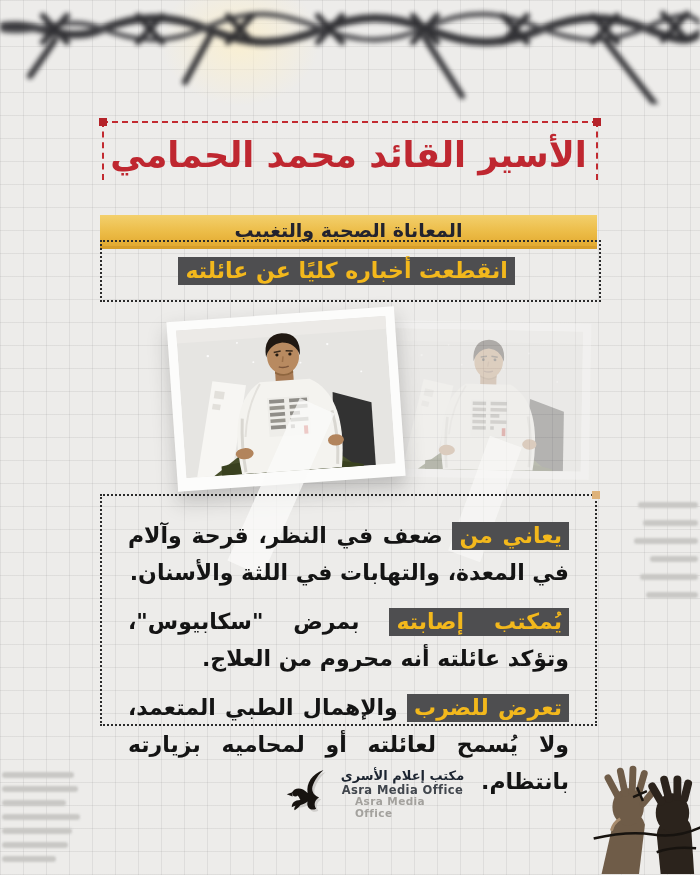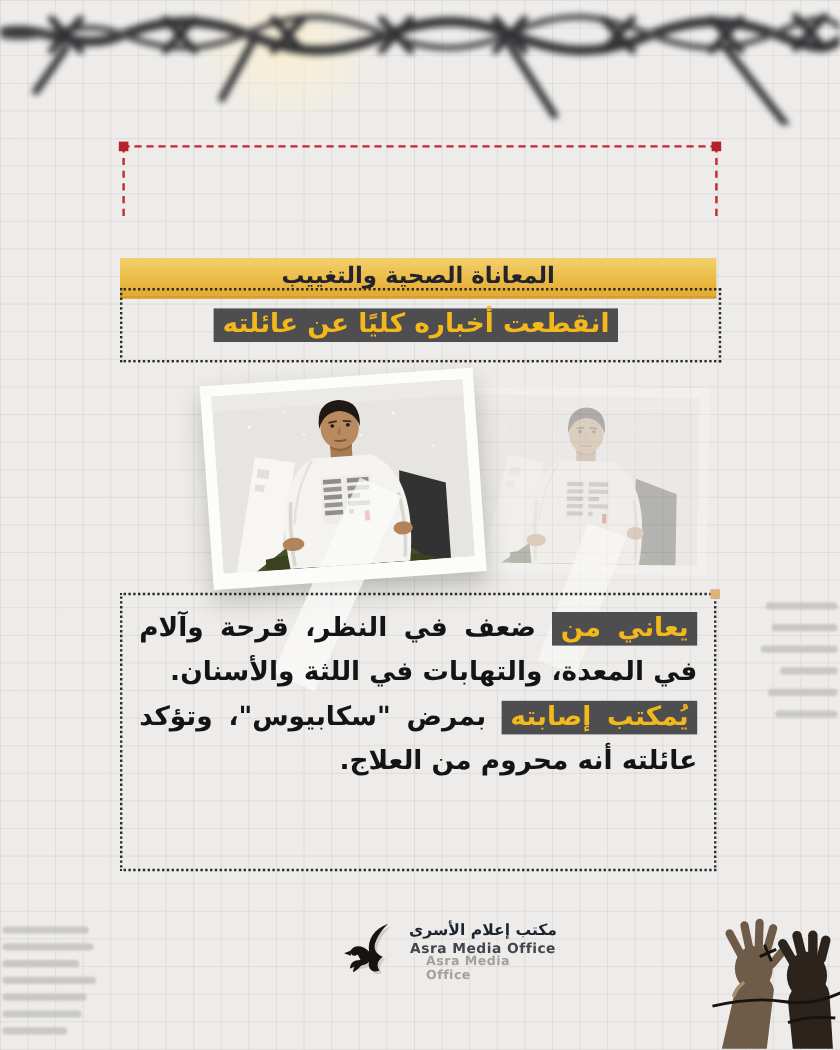--- a/index.html
+++ b/index.html
@@ -48,21 +48,21 @@
     transform:rotate(1deg); opacity:.3; }
   .band { background:rgba(251,251,249,.75); }
   .band1 { left:262px; top:398px; width:38px; height:178px; transform:rotate(24deg); }
   .band2 { left:468px; top:438px; width:34px; height:122px; transform:rotate(20deg);
            background:rgba(251,251,249,.55); }
 
   
   .details-box { left:100px; top:494px; width:497px; height:232px; box-sizing:border-box;
     border:2px dotted #2b2b2b; padding:9px 14px; direction:rtl; text-align:justify;
     font-size:22px; font-weight:700; color:#141414; line-height:37px; }
-  .details-box p { margin:0; }
+  .details-box p { margin:12px; }
   .details-box .corner-handle { position:absolute; right:-5px; top:-5px;
     width:8px; height:8px; background:#deb279; }
 
   
   .footer-logo { left:286px; top:762px; width:180px; height:62px; display:flex; gap:7px; }
   .bird { width:46px; height:56px; flex:0 0 auto; }
   .org-col { display:flex; flex-direction:column; align-items:center; padding-top:6px; }
   .org-ar { direction:rtl; font-size:13px; font-weight:700; color:#1c2430; line-height:15px; }
   .org-en { font-size:11.5px; font-weight:700; color:#41464d; letter-spacing:.4px; line-height:14px; }
   .org-en-echo { font-size:10.5px; font-weight:700; color:#a3a19d; letter-spacing:.4px;
@@ -154,20 +154,21 @@
         <path d="M425,46 L462,104"></path>
         <path d="M605,48 L655,112"></path>
       </g>
     </g>
   </svg>
 
   <div class="abs title-box">
     <span class="corner corner-tl"></span>
     <span class="corner corner-tr"></span>
   </div>
+  <div class="abs title">الأسير القائد محمد الحمامي</div>
 
   <div class="abs banner">المعاناة الصحية والتغييب</div>
 
   <div class="abs intro-box">
     &nbsp;
     <span class="hl">انقطعت أخباره كليًا عن عائلته</span>
   </div>
 
   <div class="photo photo-ghost">
     <svg viewBox="0 0 210 160" preserveAspectRatio="none">
@@ -185,20 +186,24 @@
   <div class="abs details-box">
     <span class="corner-handle"></span>
     <p>
       <span class="hl">يعاني من</span>
       <span>ضعف في النظر، قرحة وآلام في المعدة، والتهابات في اللثة والأسنان.</span>
     </p>
     <p>
       <span class="hl">يُمكتب إصابته</span>
       <span>بمرض "سكابيوس"، وتؤكد عائلته أنه محروم من العلاج.</span>
     </p>
+    <p>
+      <span class="hl">تعرض للضرب</span>
+      <span>والإهمال الطبي المتعمد، ولا يُسمح لعائلته أو لمحاميه بزيارته بانتظام.</span>
+    </p>
   </div>
 
   <div class="abs footer-logo">
     <svg class="bird" viewBox="0 0 64 60">
       <g fill="#bdbbb8" transform="translate(3,3)" opacity=".6">
         <path d="M52,2 C36,8 28,20 30,34 C22,26 12,26 8,34 C14,34 18,38 20,44 C12,44 8,48 8,54 C16,50 24,52 30,46 C28,54 34,60 42,56 C38,50 40,44 46,40 C38,38 34,30 38,22 C42,12 48,6 52,2 Z"></path>
       </g>
       <g fill="#171310">
         <path d="M52,2 C36,8 28,20 30,34 C22,26 12,26 8,34 C14,34 18,38 20,44 C12,44 8,48 8,54 C16,50 24,52 30,46 C28,54 34,60 42,56 C38,50 40,44 46,40 C38,38 34,30 38,22 C42,12 48,6 52,2 Z"></path>
         <path d="M20,44 C14,50 10,56 12,58 C16,56 22,50 24,46 Z"></path>

